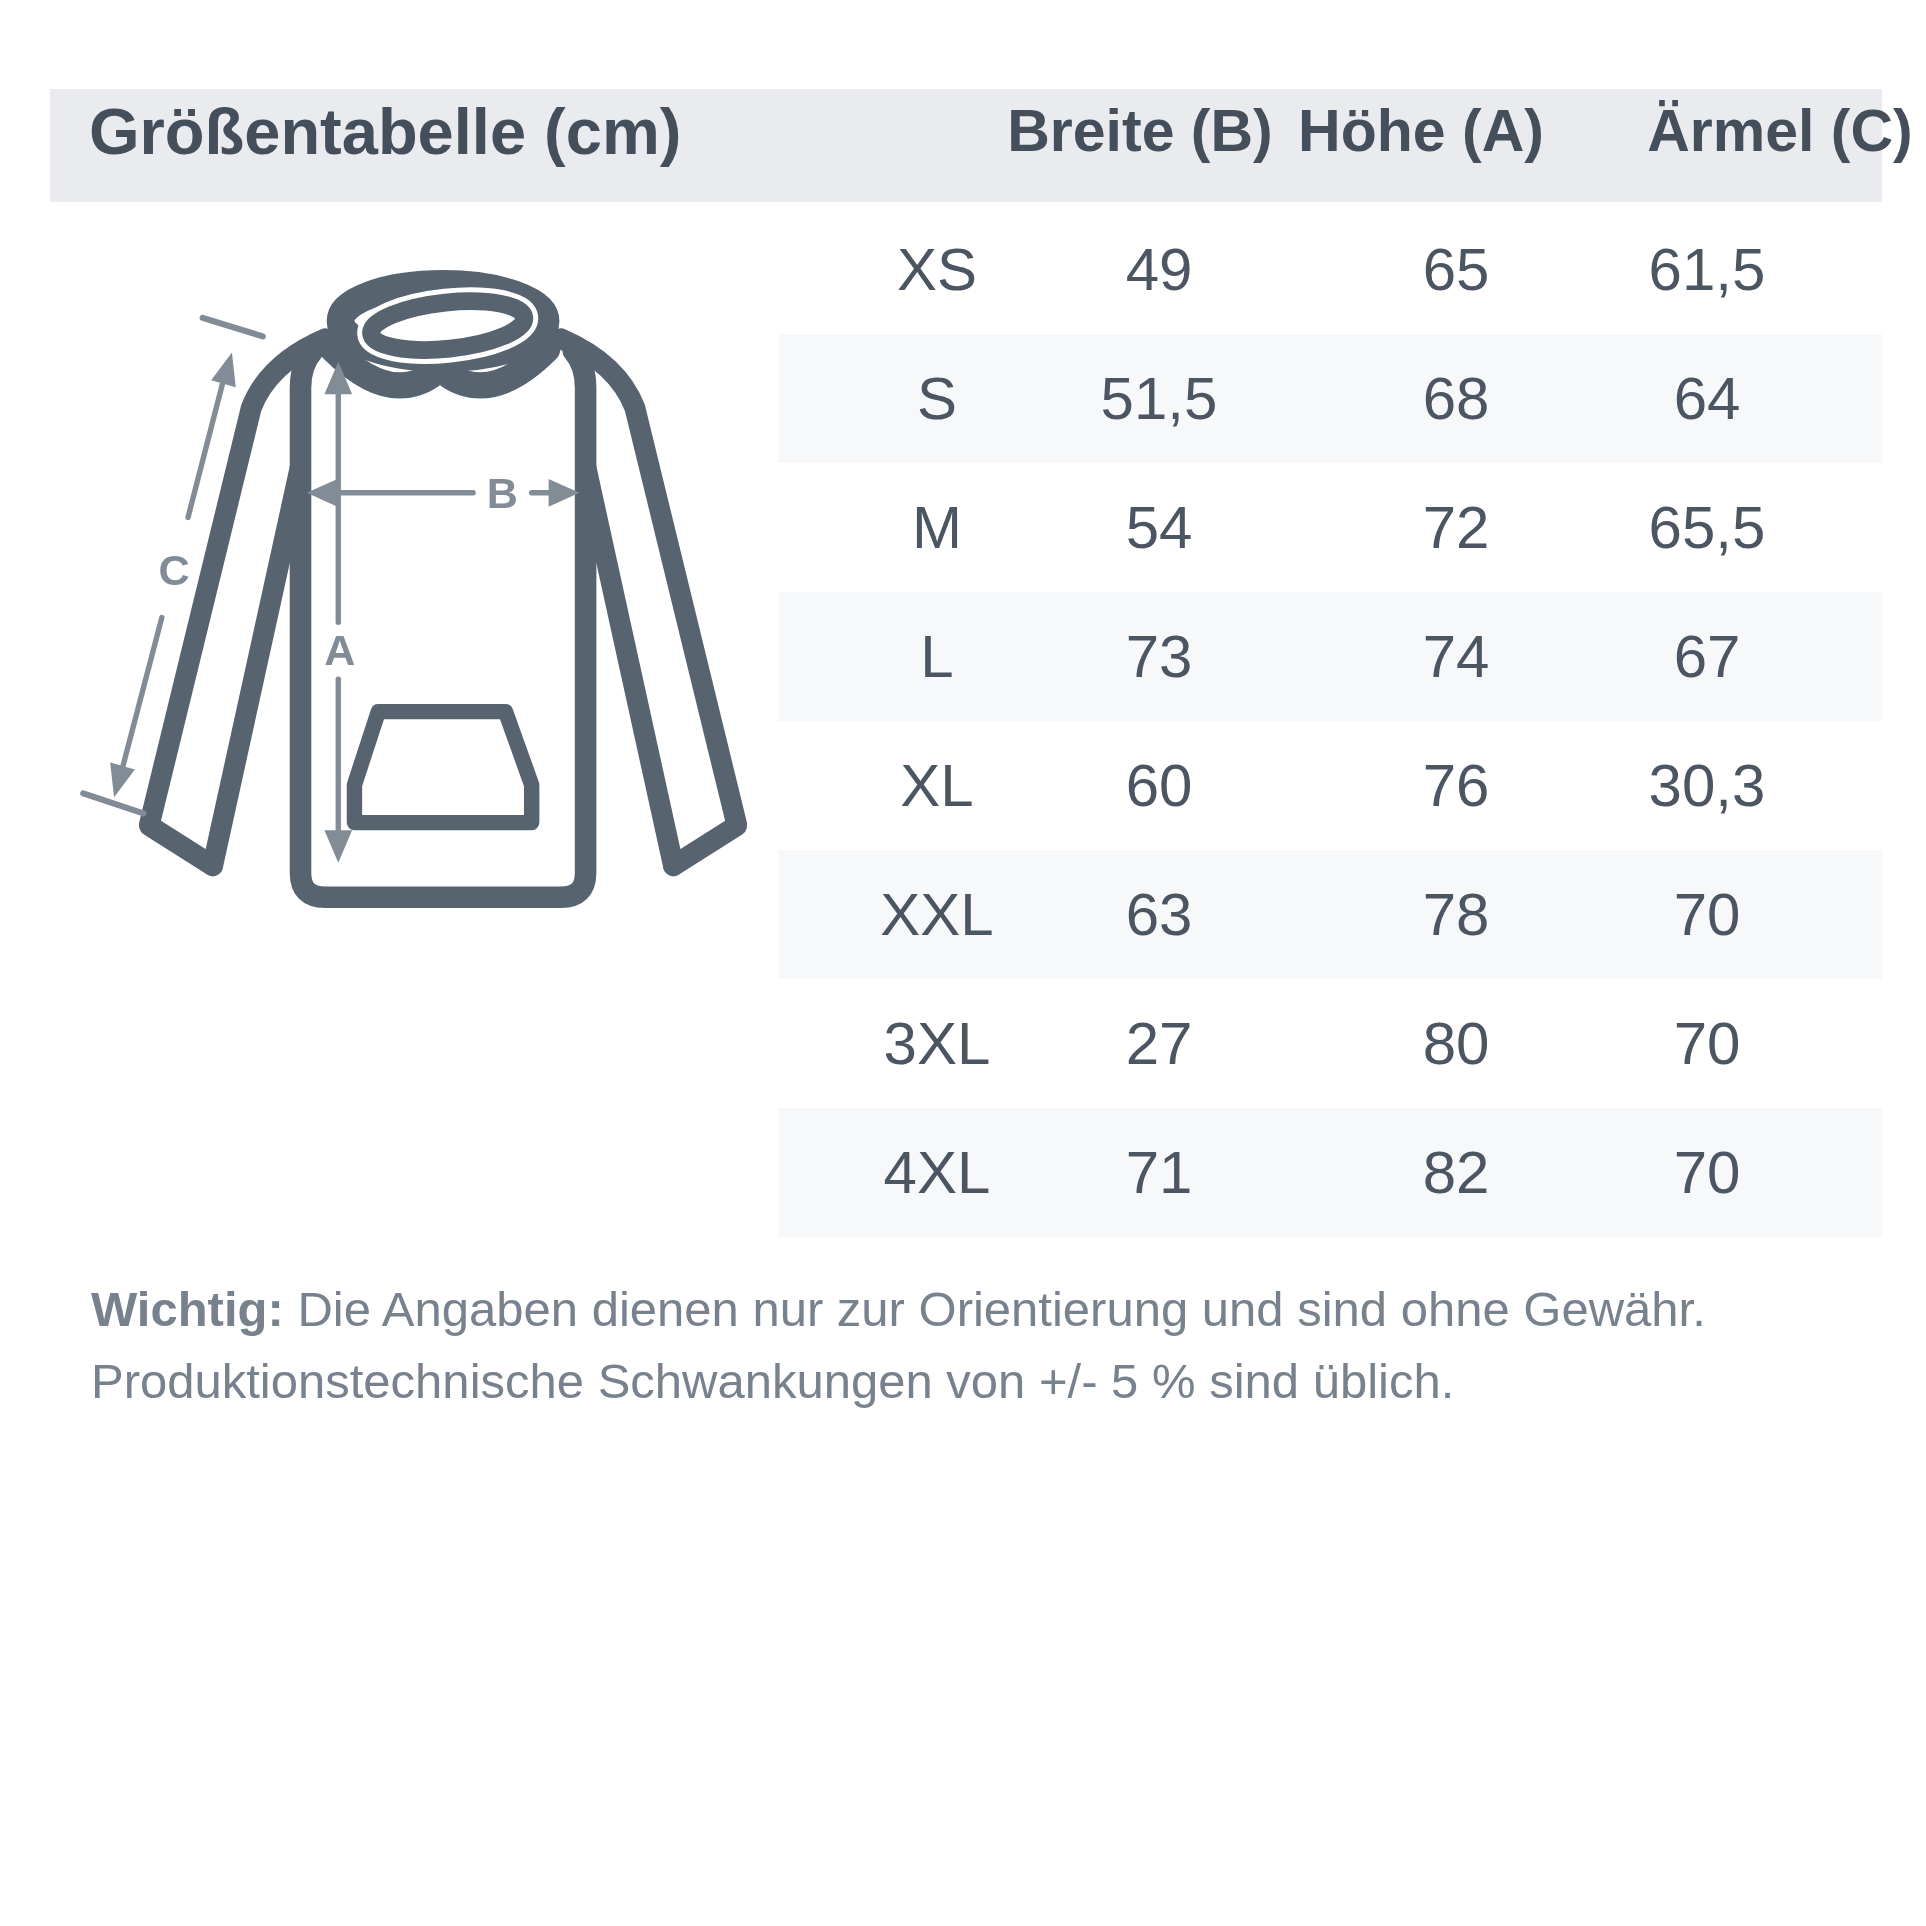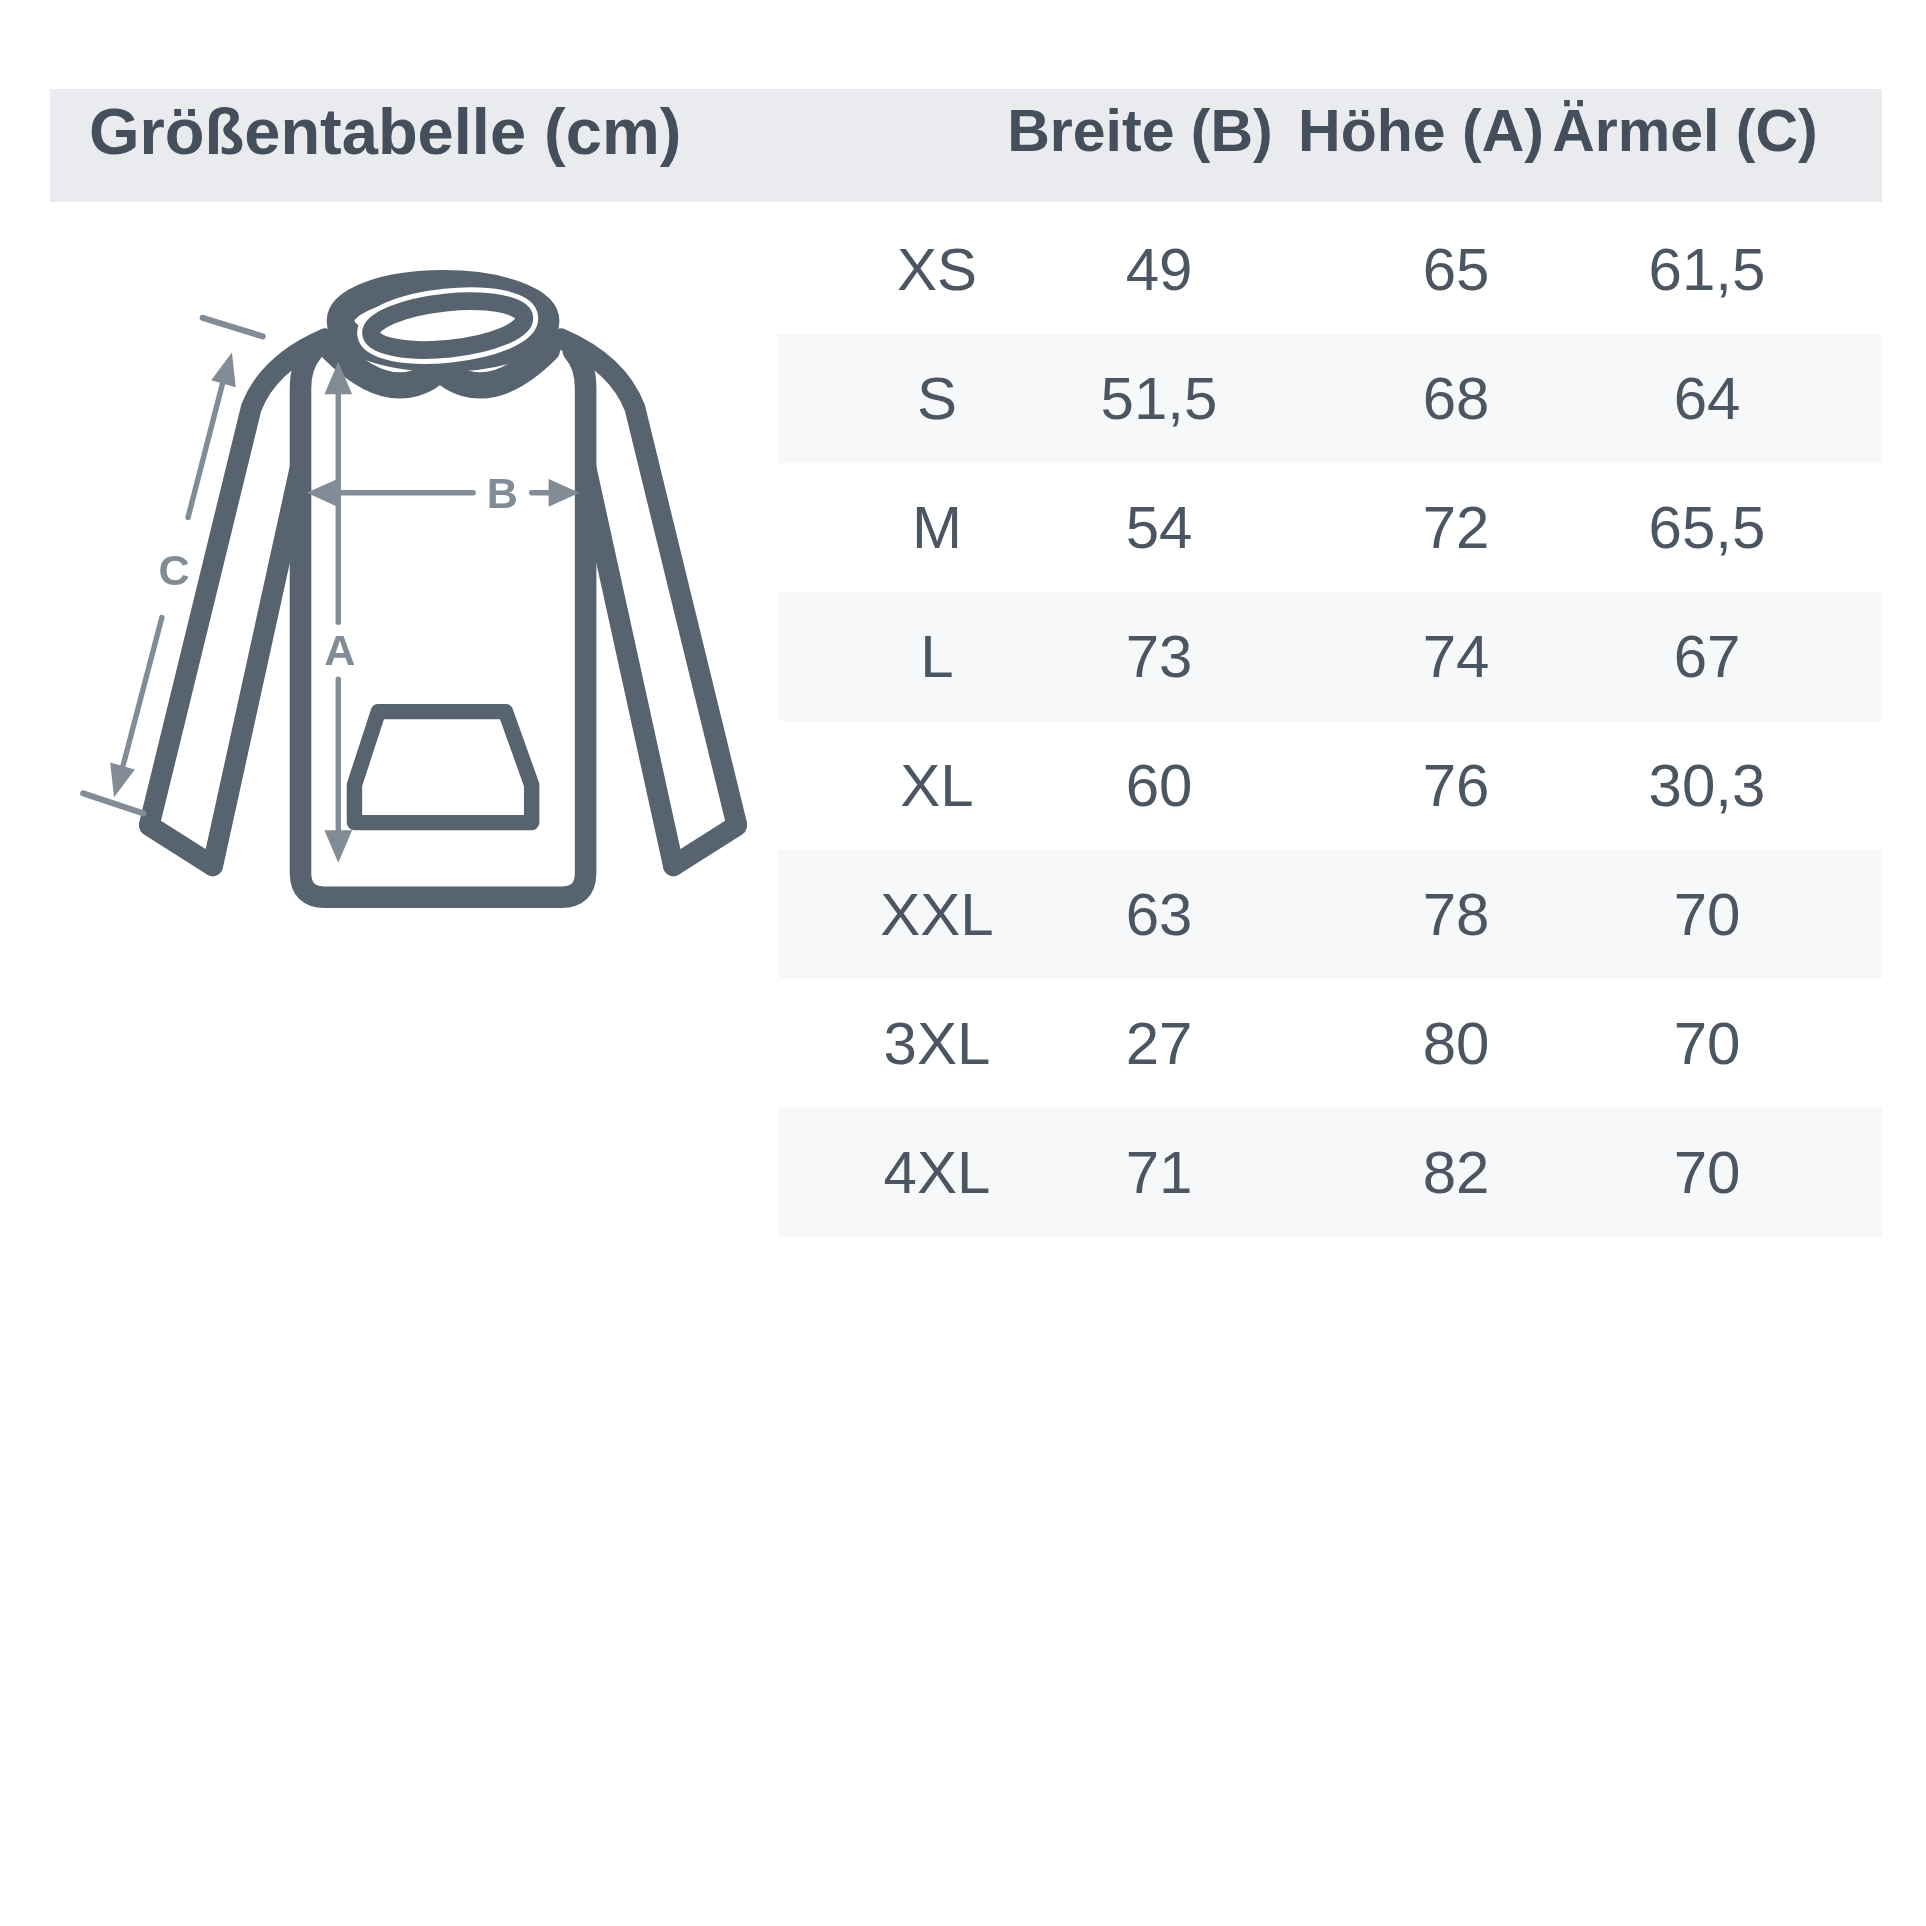--- a/index.html
+++ b/index.html
@@ -31,21 +31,21 @@
     line-height:113px;font-size:65px;font-weight:bold;
     color:var(--heading-text);white-space:nowrap;
   }
   .hcol{
     position:absolute;top:-14px;height:113px;line-height:113px;
     font-size:59px;font-weight:bold;color:var(--heading-text);
     transform:translateX(-50%);white-space:nowrap;
   }
   .hcol.b{left:1090px}
   .hcol.h{left:1371px}
-  .hcol.c{left:1635px}
+  .hcol.c{left:1730px}
   
   .size-table{
     position:absolute;left:778px;top:205px;width:1104px;text-align:center;
   }
   .row{
     position:relative;height:129px;
     font-size:60px;color:var(--cell-text);
   }
   .row:nth-child(even){background:var(--row-alt-bg)}
   .cell{
@@ -180,15 +180,19 @@
       <span class="cell c">70</span>
     </div>
     <div class="row">
       <span class="cell size">4XL</span>
       <span class="cell b">71</span>
       <span class="cell h">82</span>
       <span class="cell c">70</span>
     </div>
   </div>
 
+  <div class="footnote">
+    <p><strong>Wichtig:</strong> <span>Die Angaben dienen nur zur Orientierung und sind ohne Gewähr.</span></p>
+    <p>Produktionstechnische Schwankungen von +/- 5 % sind üblich.</p>
+  </div>
 
 </div>
 
 
 </body></html>

